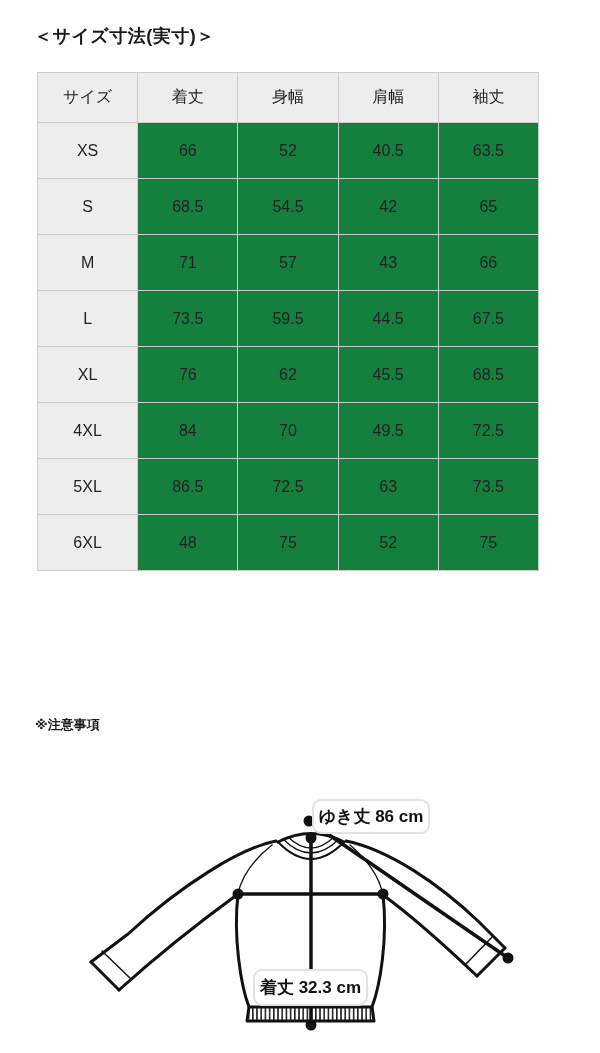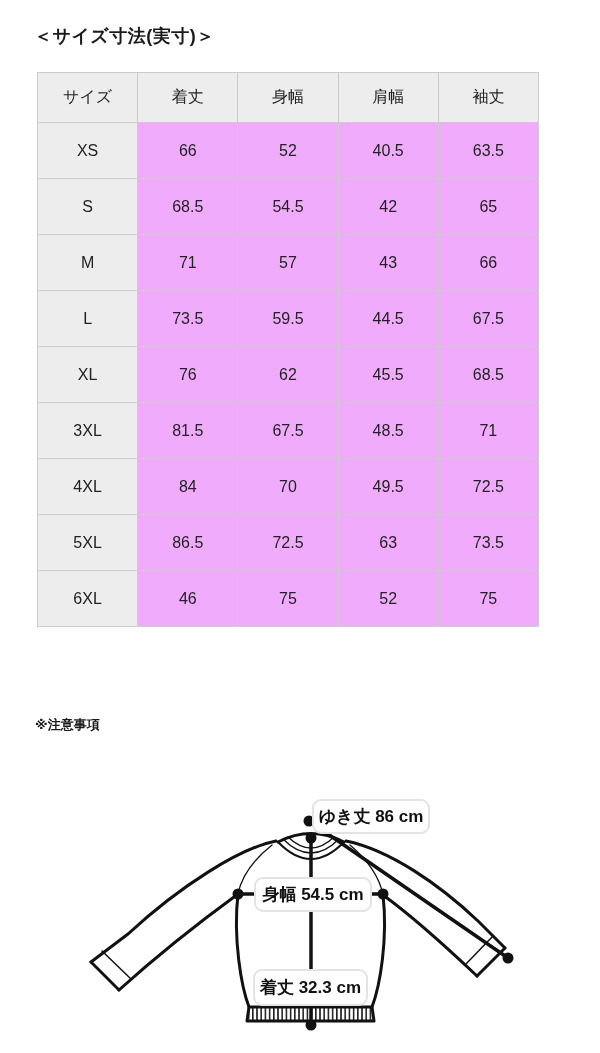--- a/index.html
+++ b/index.html
@@ -39,21 +39,21 @@
     text-align: center;
     vertical-align: middle;
     padding: 12px;
     font-weight: normal;
     color: #222222;
   }
   .size-table thead tr { height: 50px; }
   .size-table thead th { background: #ededed; }
   .size-table tbody tr { height: 56px; }
   .size-table tbody th { background: #ededed; }
-  .size-table tbody td { background: #f0abfc; }
+  .size-table tbody td { background: #15803d; }
 
   .notes {
     position: absolute;
     left: 35px;
     top: 714px;
     width: 542px;
   }
   .notes-heading {
     font-size: 13px;
     font-weight: bold;
@@ -143,43 +143,36 @@
         <td>67.5</td>
       </tr>
       <tr>
         <th>XL</th>
         <td>76</td>
         <td>62</td>
         <td>45.5</td>
         <td>68.5</td>
       </tr>
       <tr>
-        <th>3XL</th>
-        <td>81.5</td>
-        <td>67.5</td>
-        <td>48.5</td>
-        <td>71</td>
-      </tr>
-      <tr>
         <th>4XL</th>
         <td>84</td>
         <td>70</td>
         <td>49.5</td>
         <td>72.5</td>
       </tr>
       <tr>
         <th>5XL</th>
         <td>86.5</td>
         <td>72.5</td>
         <td>63</td>
         <td>73.5</td>
       </tr>
       <tr>
         <th>6XL</th>
-        <td>46</td>
+        <td>48</td>
         <td>75</td>
         <td>52</td>
         <td>75</td>
       </tr>
     </tbody>
   </table>
 
   <div class="notes">
     <div class="notes-heading">※注意事項</div>
   </div>
@@ -231,16 +224,15 @@
         <circle cx="311" cy="50" r="5.5"></circle>
         <circle cx="238" cy="106" r="5.5"></circle>
         <circle cx="383" cy="106" r="5.5"></circle>
         <circle cx="311" cy="237" r="5.5"></circle>
         <circle cx="508" cy="170" r="5.5"></circle>
       </g>
     </svg>
   </div>
 
   <div class="mlabel yuki">ゆき丈 86 cm</div>
-  <div class="mlabel mihaba">身幅 54.5 cm</div>
   <div class="mlabel kitake">着丈 32.3 cm</div>
 
 </div>
 
 </body></html>

